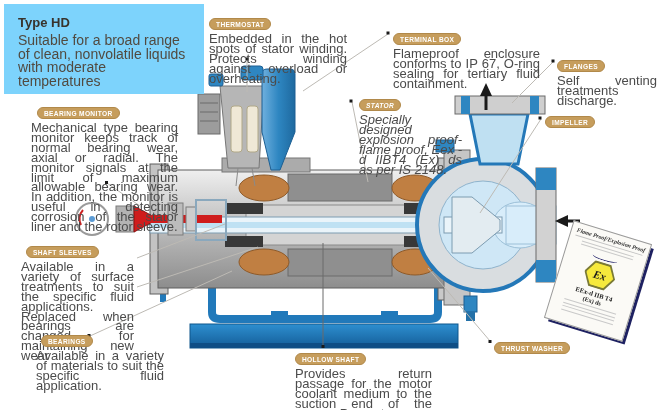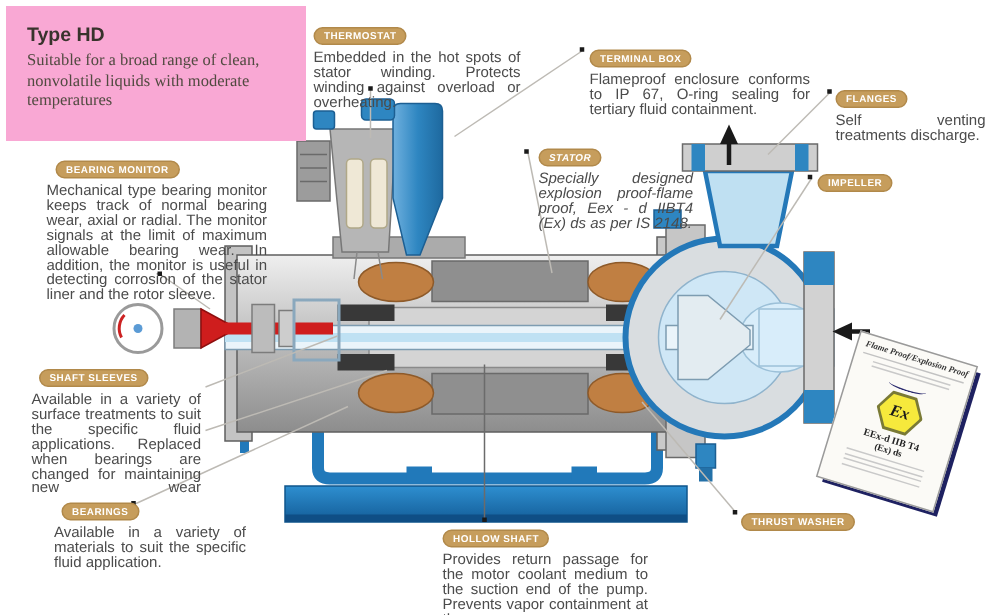--- a/index.html
+++ b/index.html
@@ -2,32 +2,32 @@
 <html><head>
 <meta charset="utf-8">
 <style>
   html,body{margin:0;padding:0;}
   body{
     width:660px;height:410px;position:relative;overflow:hidden;
     background:#ffffff;font-family:"Liberation Sans",sans-serif;
   }
   .intro-box{
     position:absolute;left:4px;top:4px;width:200px;height:90px;
-    background:#f9a8d4;box-sizing:border-box;padding:11px 14px;
+    background:#7dd3fc;box-sizing:border-box;padding:11px 14px;
   }
   .intro-title{font-size:13px;font-weight:bold;color:#38332c;margin:0 0 4px 0;}
-  .intro-desc{font-size:11px;line-height:13.5px;color:#514a40;margin:0;font-family:Liberation Serif, serif;}
+  .intro-desc{font-size:14px;line-height:13.5px;color:#514a40;margin:0;}
   .callout{position:absolute;}
   .badge{
     display:inline-block;background:#c69d5c;border:1px solid #b1894a;color:#fff;
     border-radius:8px;font-size:6.6px;font-weight:bold;letter-spacing:.35px;
     padding:2px 6px 1px 6px;line-height:7px;white-space:nowrap;
   }
   .callout-text{
-    font-size:10px;line-height:9.9px;color:#4b4b4b;text-align:justify;
+    font-size:13px;line-height:9.9px;color:#4b4b4b;text-align:justify;
     margin:3px 0 0 0;
   }
   .justify-last{text-align-last:justify;}
   svg.diagram{position:absolute;left:0;top:0;}
   
   .cert{position:absolute;left:557px;top:230px;width:82px;height:102px;transform:rotate(17deg);}
   .cert-spine{position:absolute;left:5px;top:4px;width:80px;height:100px;background:#1e2161;}
   .cert-face{
     position:absolute;left:0;top:0;width:82px;height:102px;background:#fbfaf6;
     border:1px solid #9a9a9a;box-sizing:border-box;padding:4px 5px 2px 5px;

